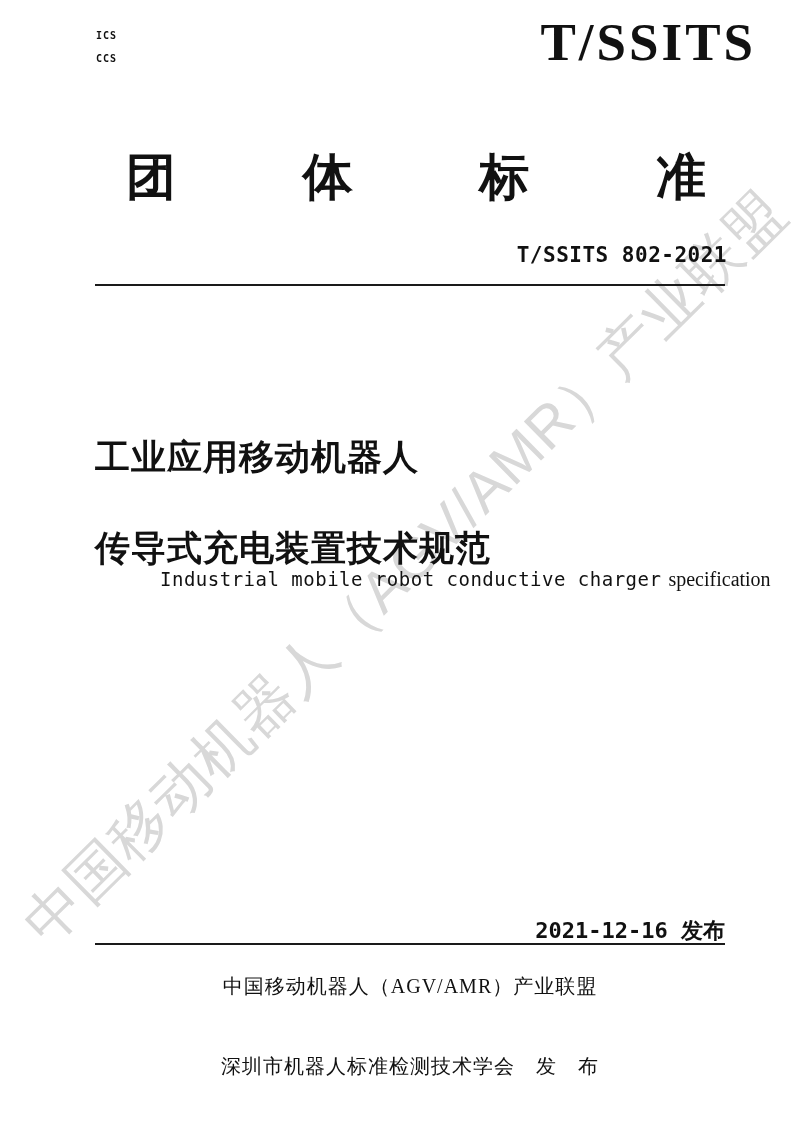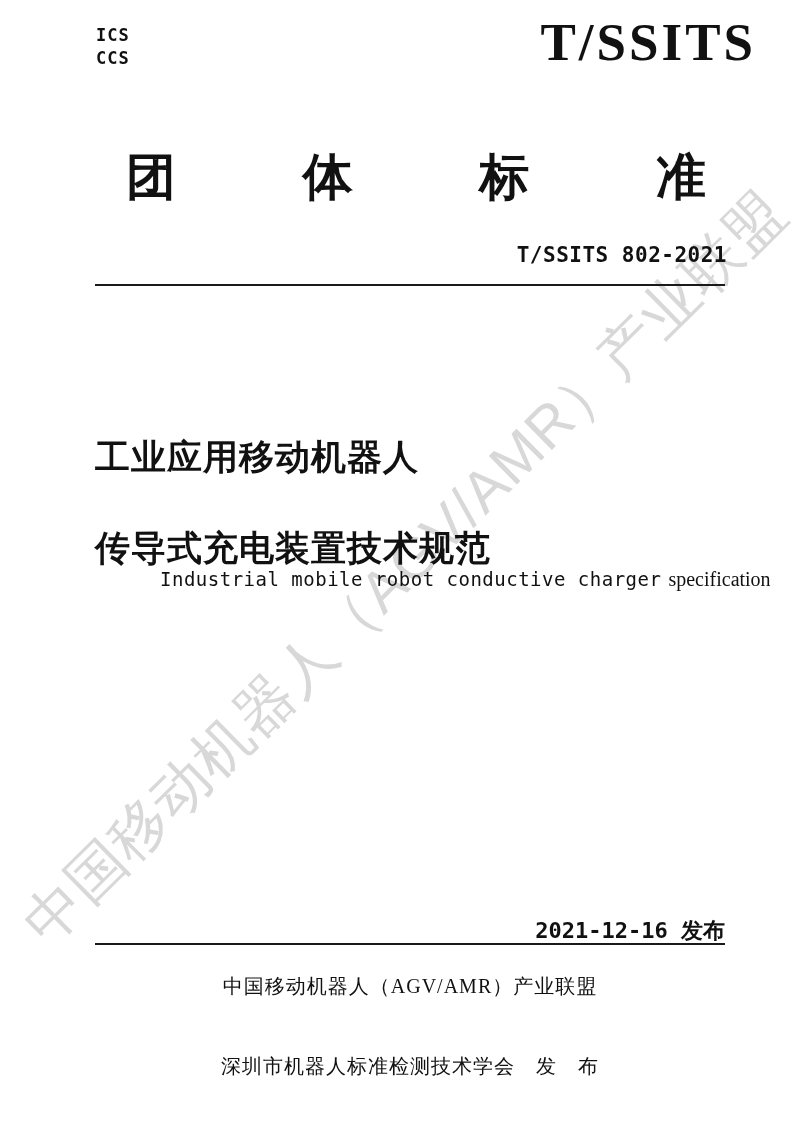--- a/index.html
+++ b/index.html
@@ -22,21 +22,21 @@
     letter-spacing:1px;
     color:#d8d8d8;
     white-space:nowrap;
     z-index:0;
     font-family:"Liberation Sans", sans-serif;
     user-select:none;
   }
 
   .ics-block {
     left:96px; top:24px;
-    font-size:17px; font-weight:600;
+    font-size:10px; font-weight:600;
     line-height:23px; letter-spacing:1px;
     font-family:"DejaVu Sans Mono", monospace;
   }
 
   .org-logo {
     top:16px; right:44px;
     font-family:"Liberation Serif", serif;
     font-weight:bold;
     font-size:53px;
     letter-spacing:3px;

